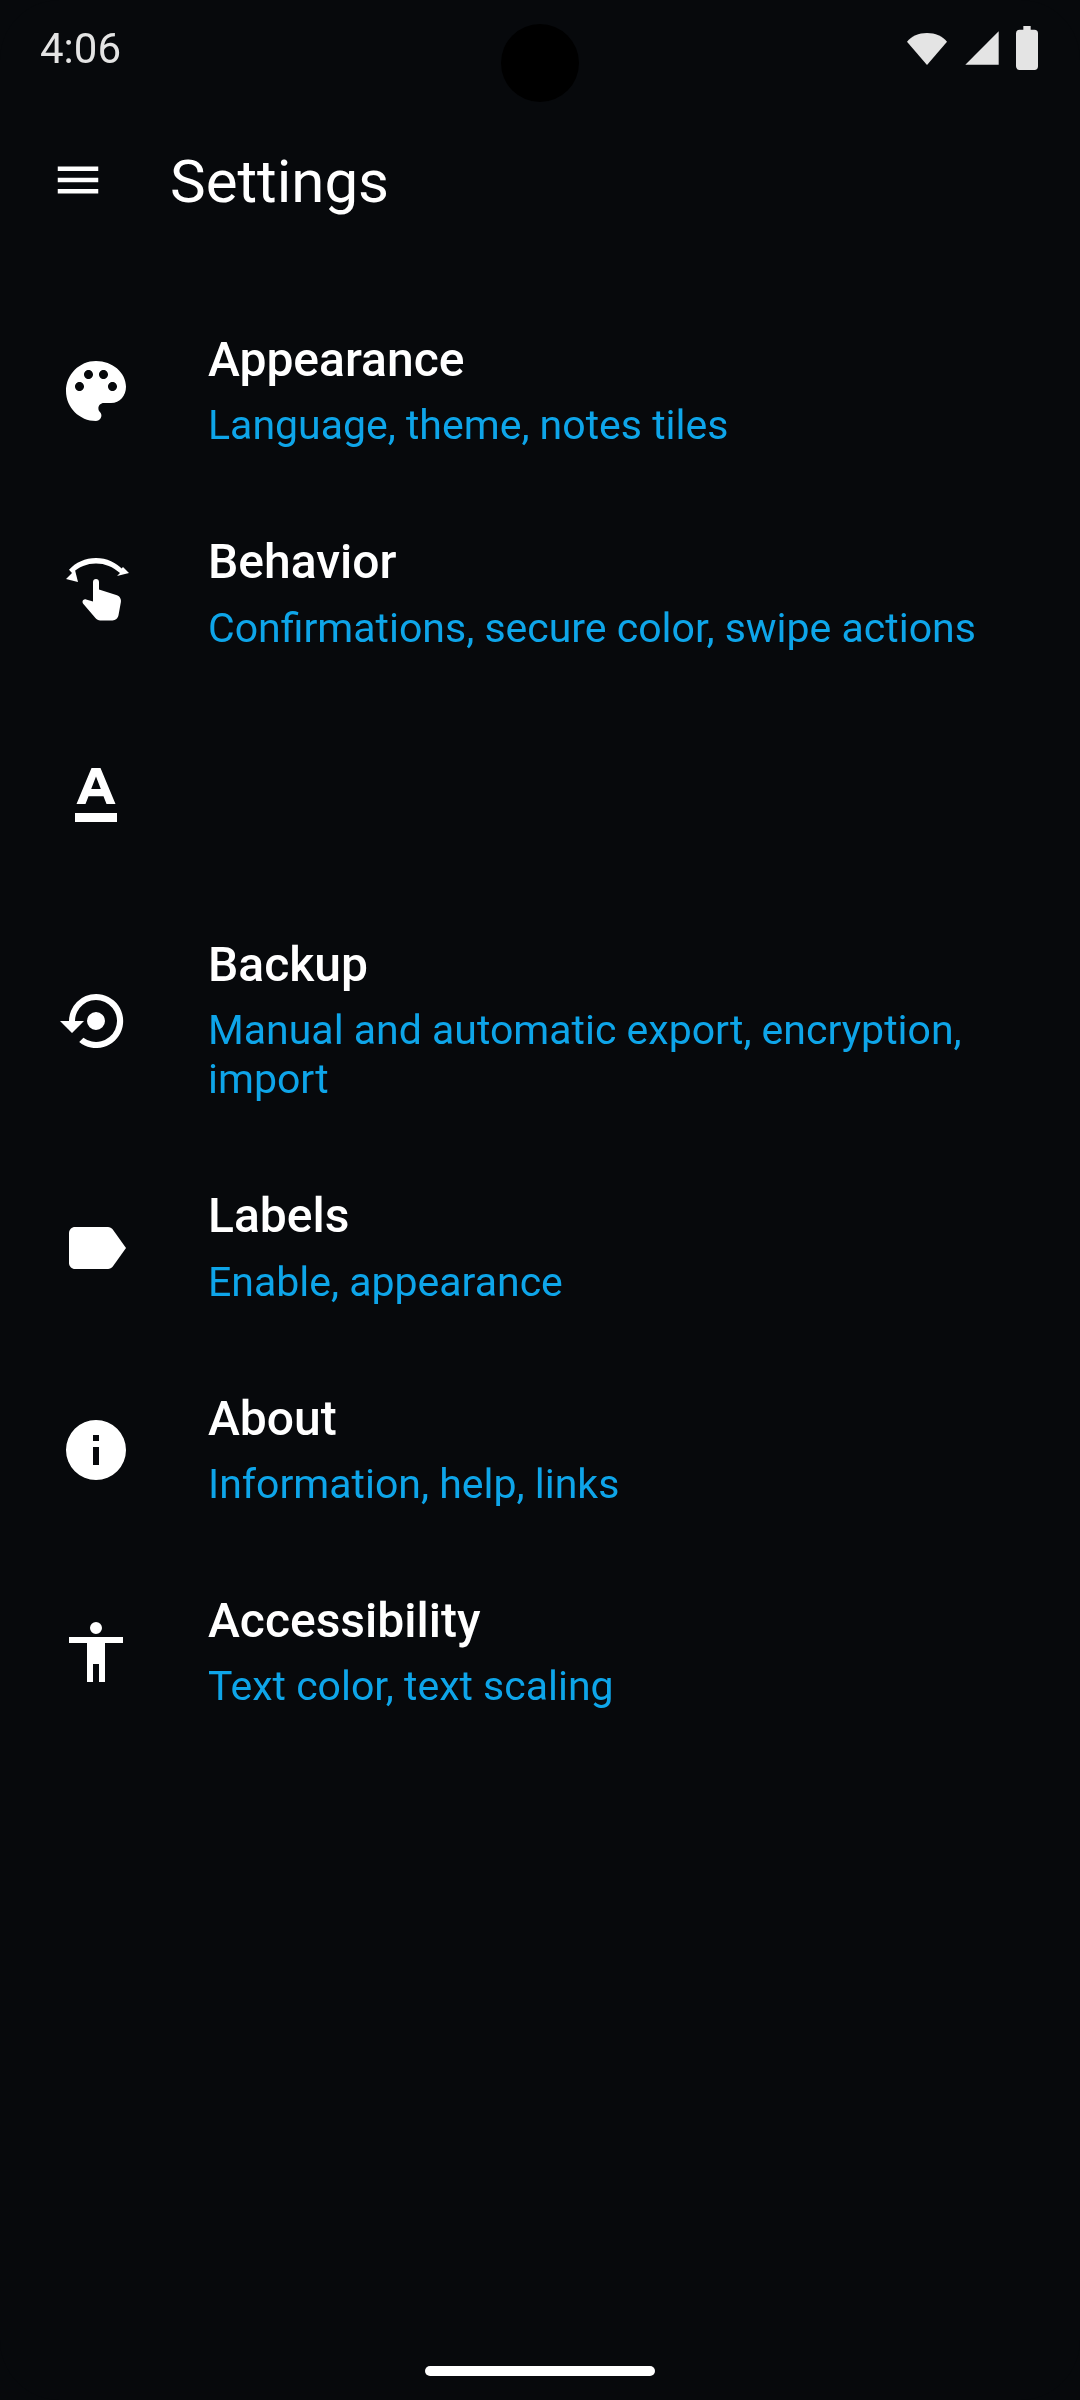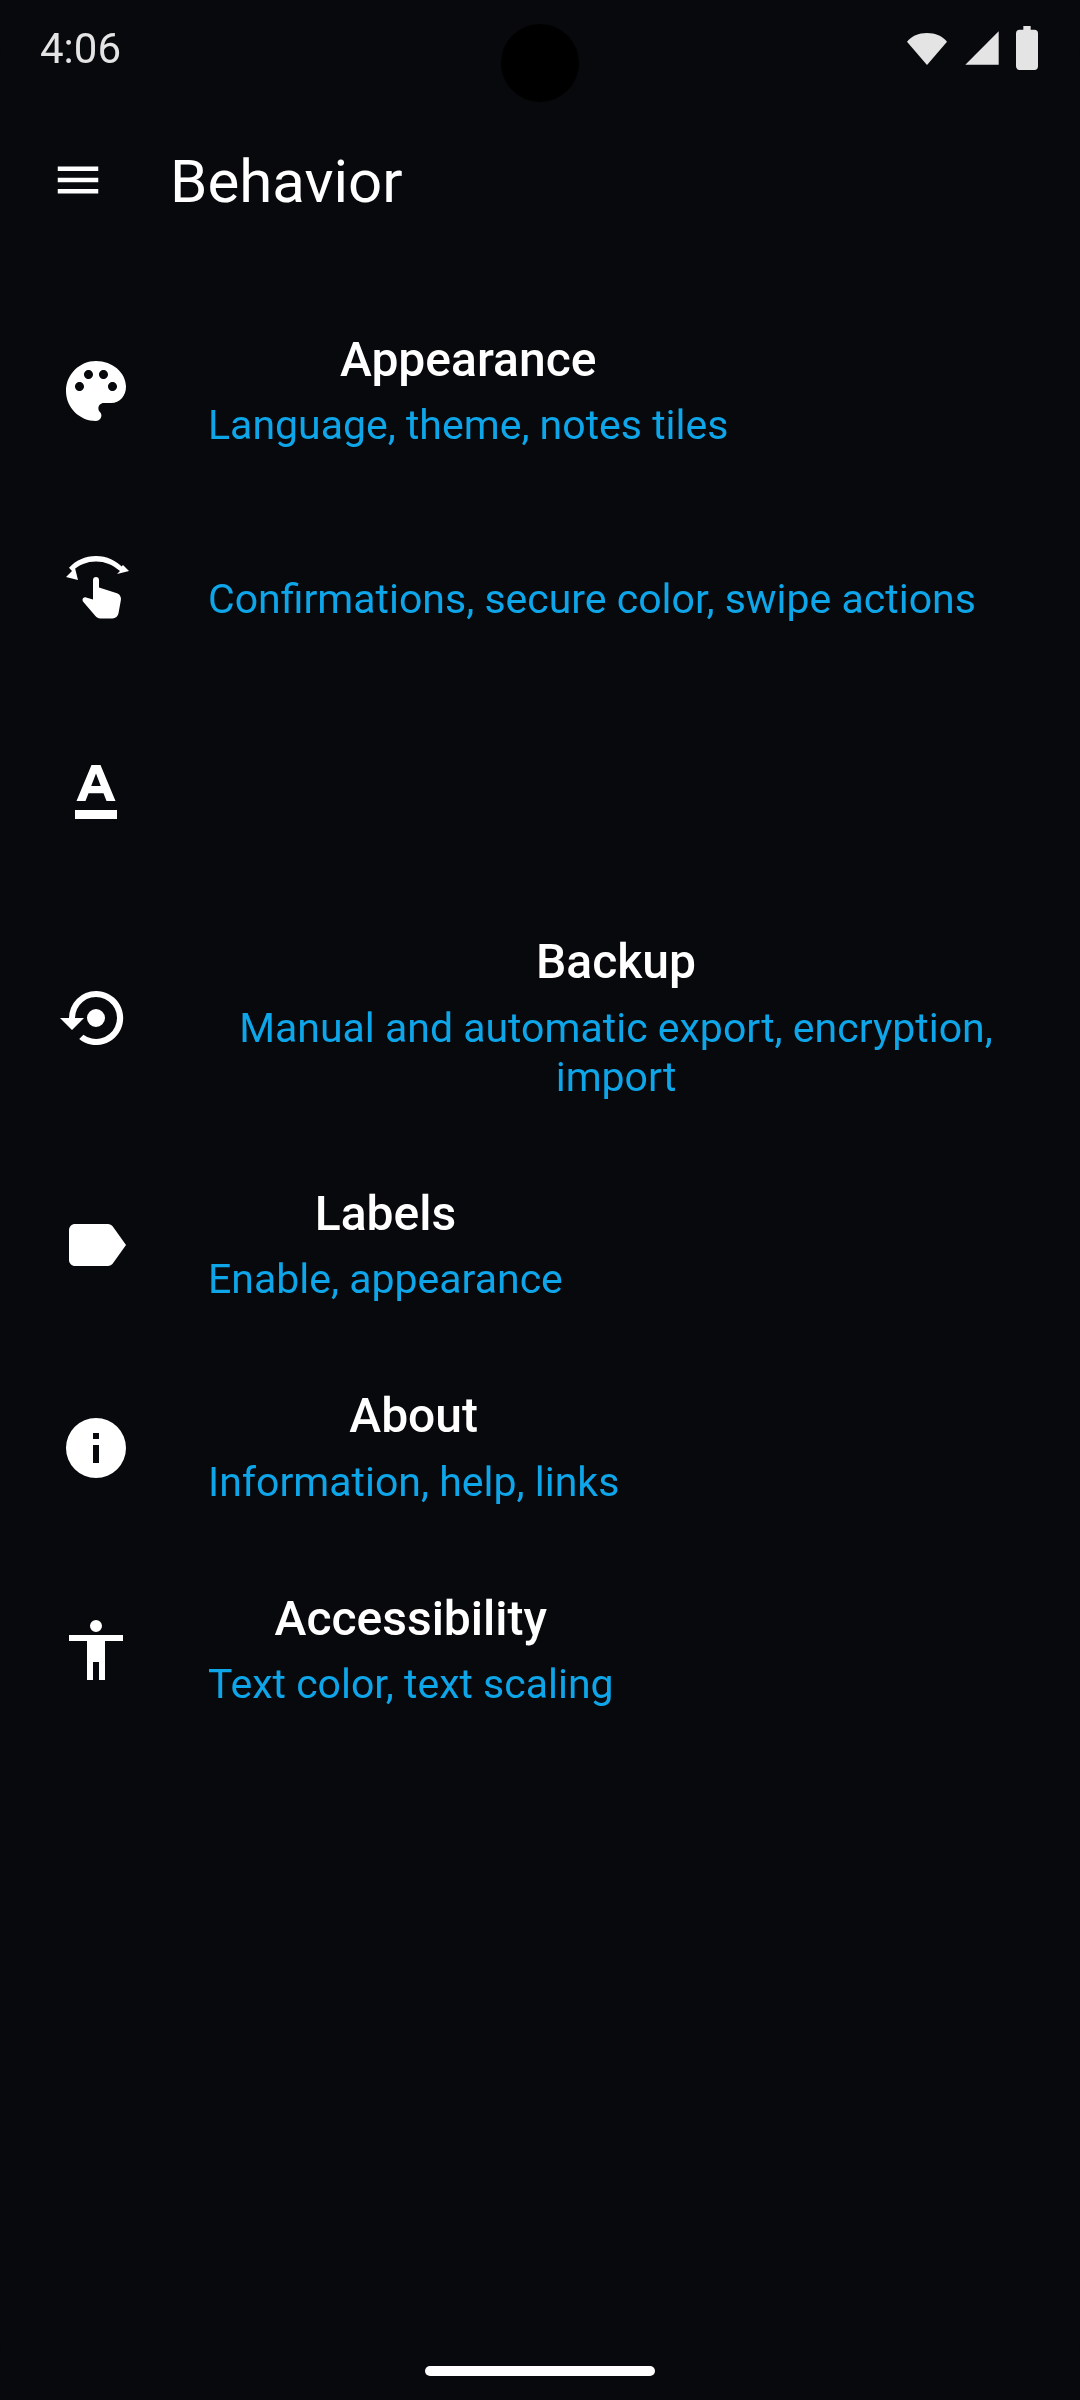--- a/index.html
+++ b/index.html
@@ -47,21 +47,21 @@
     background: transparent; border: none;
   }
   .app-title {
     font-size: 60px;
     font-weight: 400;
     margin-left: 42px;
     color:#ffffff;
   }
 
   
-  .settings-list { padding-top: 24px; text-align: center; }
+  .settings-list { padding-top: 24px; }
   .setting-item {
     display:flex;
     align-items:center;
     padding: 42px 56px 42px 56px;
     min-height: 200px;
   }
   .setting-icon {
     width: 80px; height: 80px;
     display:flex; align-items:center; justify-content:center;
     flex-shrink:0;
@@ -113,21 +113,21 @@
 </div>
 
 <div class="app-bar">
   <button class="menu-btn">
     <span>
       <svg width="54" height="54" viewBox="0 0 24 24" fill="#ffffff">
           <path d="M3 6h18v2H3V6zm0 5h18v2H3v-2zm0 5h18v2H3v-2z"></path>
         </svg>
     </span>
   </button>
-  <h1 class="app-title">Behavior</h1>
+  <h1 class="app-title">Settings</h1>
 </div>
 
 <div class="settings-list">
 
   <div class="setting-item">
     <span class="setting-icon">
       <svg width="72" height="72" viewBox="0 0 24 24" fill="#ffffff">
           <path d="M12 2C6.5 2 2 6.5 2 12s4.5 10 10 10c1 0 1.8-.8 1.8-1.8 0-.5-.2-.9-.5-1.2-.3-.3-.5-.8-.5-1.2 0-1 .8-1.8 1.8-1.8H17c3 0 5-2.4 5-5.4C22 5.9 17.5 2 12 2zM6.5 12C5.7 12 5 11.3 5 10.5S5.7 9 6.5 9 8 9.7 8 10.5 7.3 12 6.5 12zm3-4C8.7 8 8 7.3 8 6.5S8.7 5 9.5 5 11 5.7 11 6.5 10.3 8 9.5 8zm5 0C13.7 8 13 7.3 13 6.5S13.7 5 14.5 5 16 5.7 16 6.5 15.3 8 14.5 8zm3 4c-.8 0-1.5-.7-1.5-1.5S16.7 9 17.5 9 19 9.7 19 10.5 18.3 12 17.5 12z"></path>
         </svg>
     </span>
@@ -137,20 +137,21 @@
     </div>
   </div>
 
   <div class="setting-item">
     <span class="setting-icon">
       <svg width="72" height="72" viewBox="0 0 24 24" fill="#ffffff">
           <path d="M4 5l-2 2 4 1-1-4-1 1C6.3 2.9 9 1.8 12 1.8V0C8.4 0 5.2 1.5 3 3.9L4 5zm16 0l1-1C18.8 1.5 15.6 0 12 0v1.8c3 0 5.7 1.1 8 3.2l-1 1 4-1-2-2-1 1zM13 8c0-.6-.4-1-1-1s-1 .4-1 1v6.5l-2.3-.7c-.6-.2-1.2.2-1.2.8 0 .3.1.5.3.7l4 4.7c.4.5 1 .8 1.6.8h4.1c1 0 1.8-.7 2-1.7l.8-4.4c.2-1-.4-2-1.3-2.3L13 10.5V8z"></path>
         </svg>
     </span>
     <div class="setting-texts">
+      <div class="setting-title">Behavior</div>
       <div class="setting-sub">Confirmations, secure color, swipe actions</div>
     </div>
   </div>
 
   <div class="setting-item">
     <span class="setting-icon">
       <svg width="72" height="72" viewBox="0 0 24 24" fill="#ffffff">
           <path d="M5 18v3h14v-3H5zM10.5 3h3l5 12h-3l-1-2.6h-5L8.5 15h-3l5-12zm-.1 7h3.2L12 5.8 10.4 10z"></path>
         </svg>
     </span>

